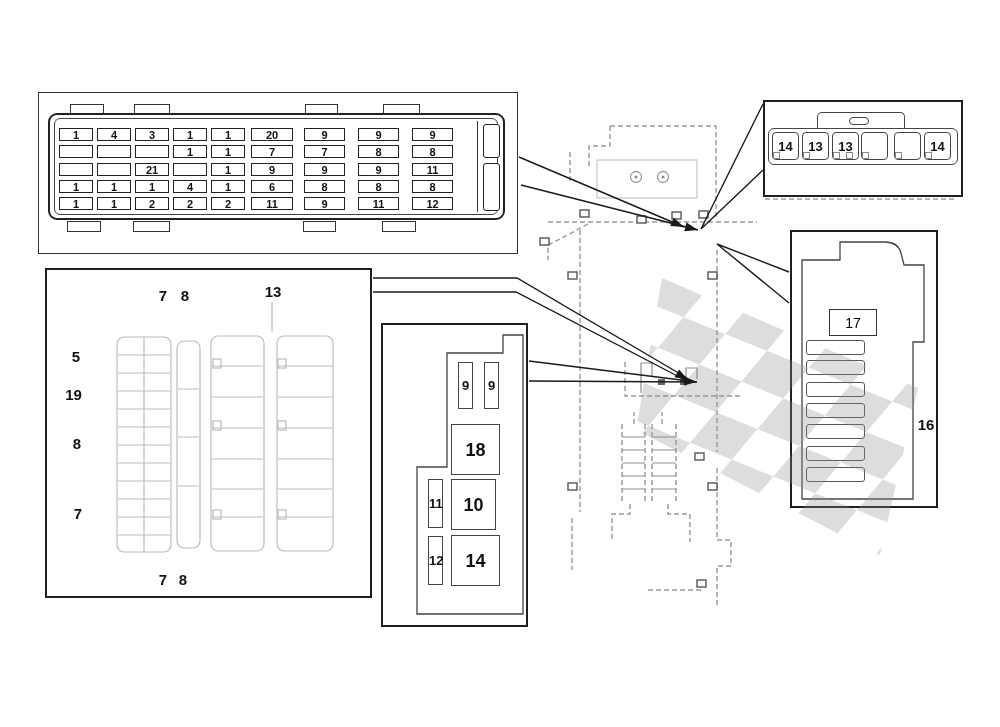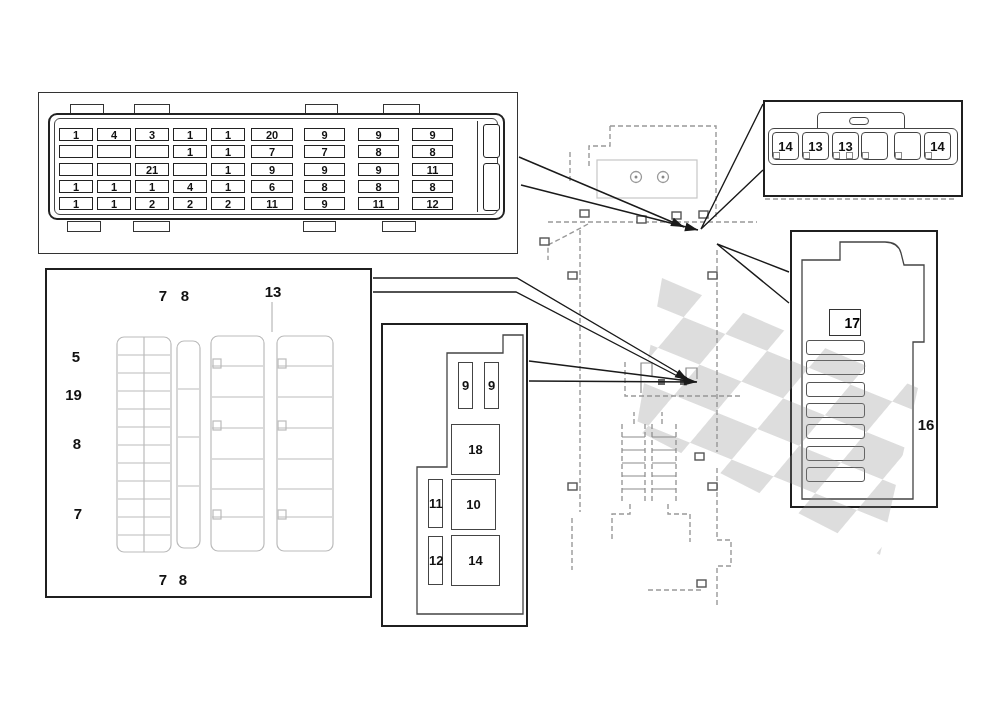--- a/index.html
+++ b/index.html
@@ -24,21 +24,21 @@
   .frow .fc:nth-child(9){margin-left:9px;width:41px;}
   .vslot{position:absolute;border:1px solid #222;border-radius:3px;background:#fff;}
   .tab{position:absolute;border:1px solid #333;background:#fff;}
   
   .aslot{position:absolute;width:27px;height:28px;border:1px solid #444;border-radius:4px;
          text-align:center;font-weight:bold;font-size:13px;line-height:27px;color:#111;}
   .notch{position:absolute;width:7px;height:7px;border:1px solid #888;}
   
   .slot7{position:absolute;left:806px;width:59px;height:15px;border:1px solid #555;border-radius:3px;background:#fff;}
   .rslot{position:absolute;border:1px solid #444;background:#fff;text-align:center;
-         font-weight:bold;font-size:13px;color:#111;}
+         font-weight:bold;font-size:18px;color:#111;}
   
   .wm-red{position:absolute;left:70px;top:278px;font-size:124px;font-weight:bold;letter-spacing:2px;
           color:rgba(217,83,83,0.33);white-space:nowrap;}
   .wm-gray{position:absolute;top:407px;font-size:64px;font-weight:bold;
            color:rgba(60,60,60,0.13);white-space:nowrap;}
 </style>
 </head>
 <body>
 
 <div id="page">
@@ -209,21 +209,21 @@
   <div class="notch" style="left:846px;top:152px"></div>
   <div class="notch" style="left:862px;top:152px"></div>
   <div class="notch" style="left:895px;top:152px"></div>
   <div class="notch" style="left:925px;top:152px"></div>
 
   <div class="box" style="left:790px;top:230px;width:148px;height:278px">
     <svg width="144" height="274" style="position:absolute;left:0;top:0">
       <path d="M10,267 V28 H48 V10 H93 Q106,10 109,21 L112,33 H132 V110 H121 V267 Z" fill="none" stroke="#444" stroke-width="1.3"></path>
     </svg>
   </div>
-  <div class="tbox" style="left:829px;top:309px;width:32px;height:27px;font-weight:bold;font-size:14px;line-height:26px;text-align:right">17</div>
+  <div class="tbox" style="left:829px;top:309px;width:48px;height:27px;font-weight:normal;font-size:14px;line-height:26px;text-align:center">17</div>
   <div class="slot7" style="top:340px"></div>
   <div class="slot7" style="top:360px"></div>
   <div class="slot7" style="top:382px"></div>
   <div class="slot7" style="top:403px"></div>
   <div class="slot7" style="top:424px"></div>
   <div class="slot7" style="top:446px"></div>
   <div class="slot7" style="top:467px"></div>
   <div class="lbl" style="left:912px;top:416px;width:28px">16</div>
 
   <div class="box" style="left:381px;top:323px;width:147px;height:304px">

